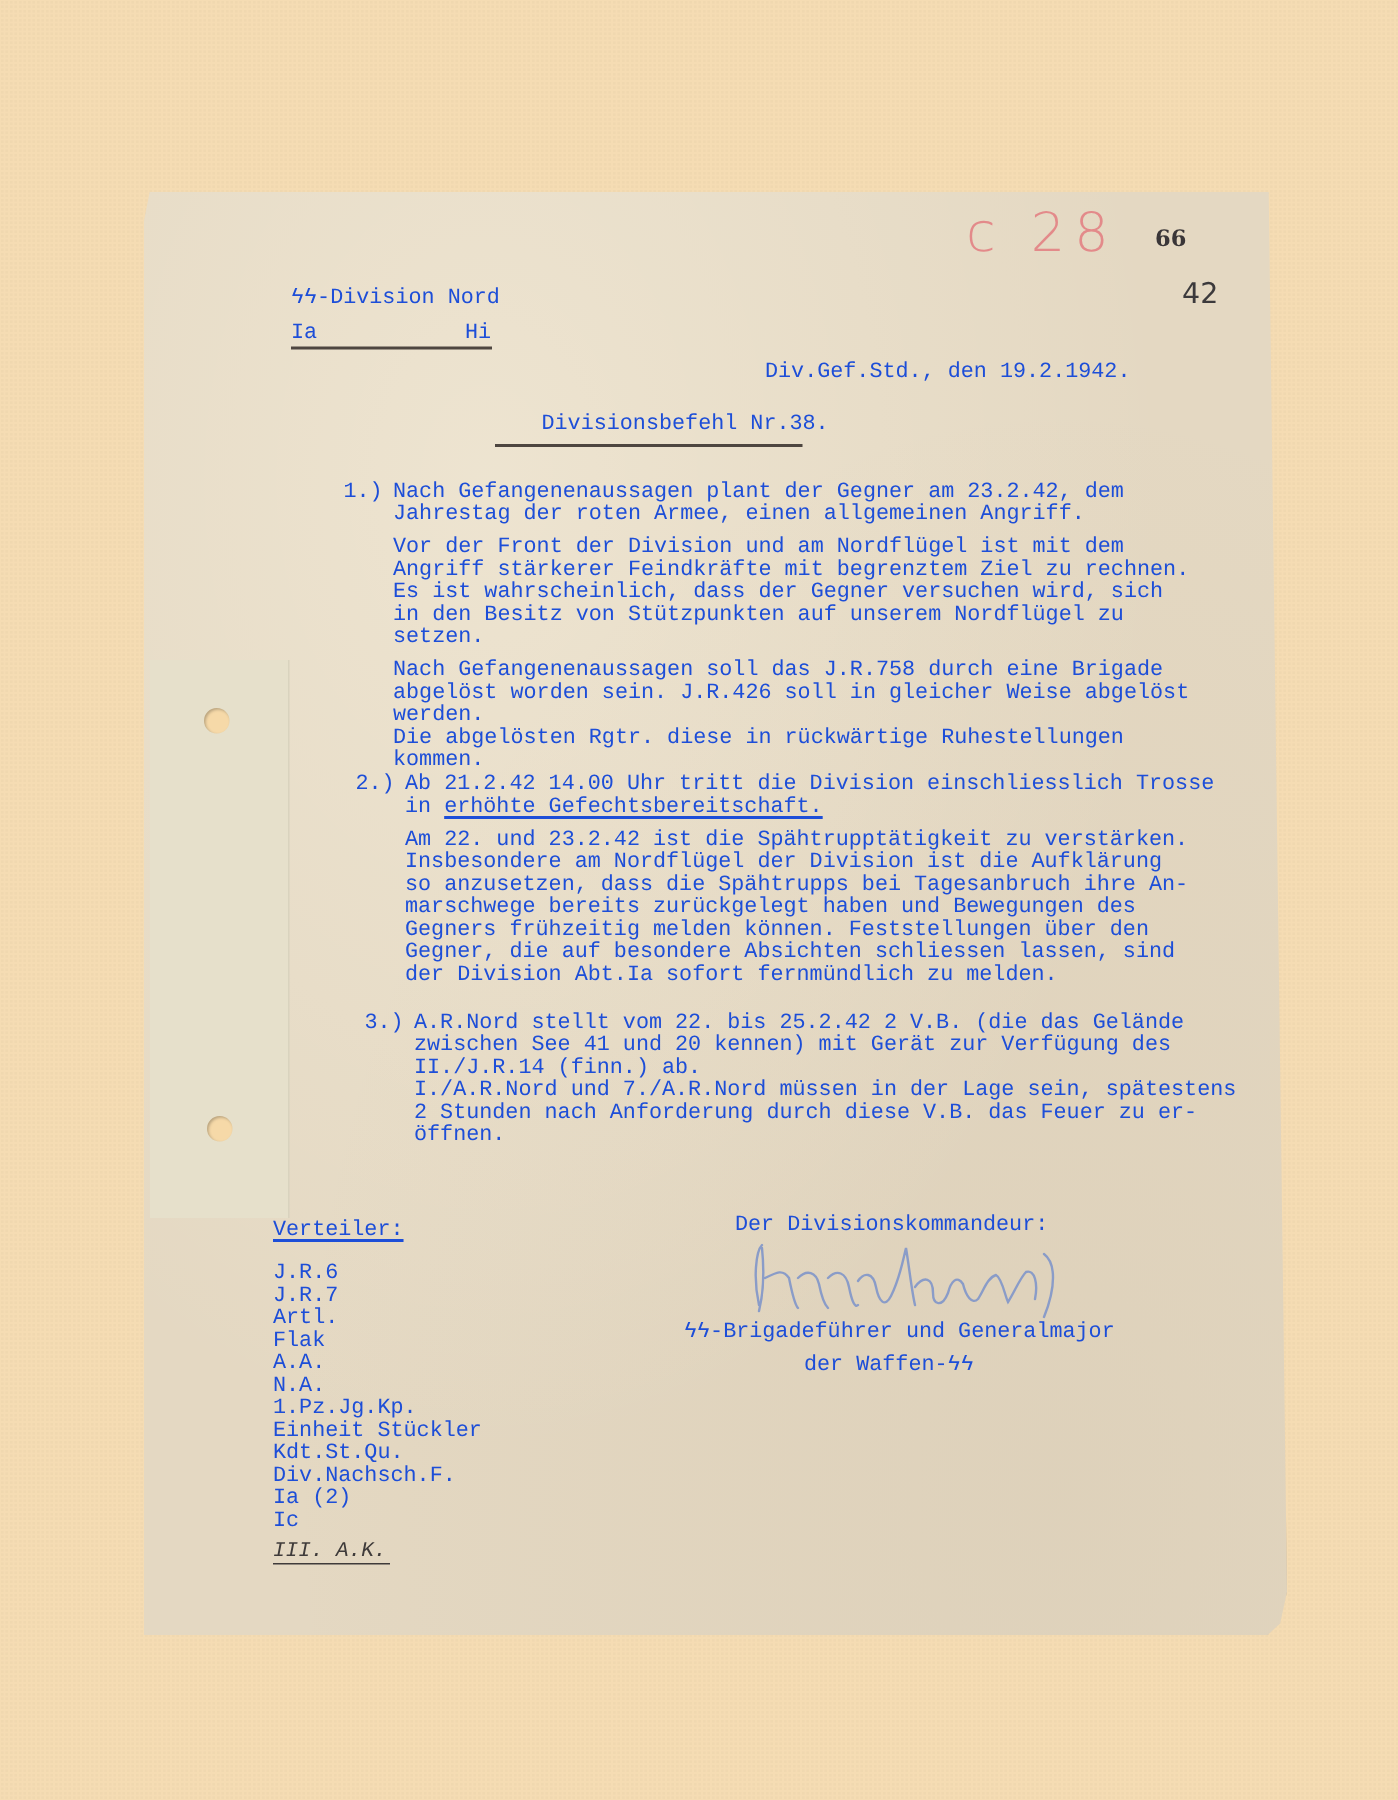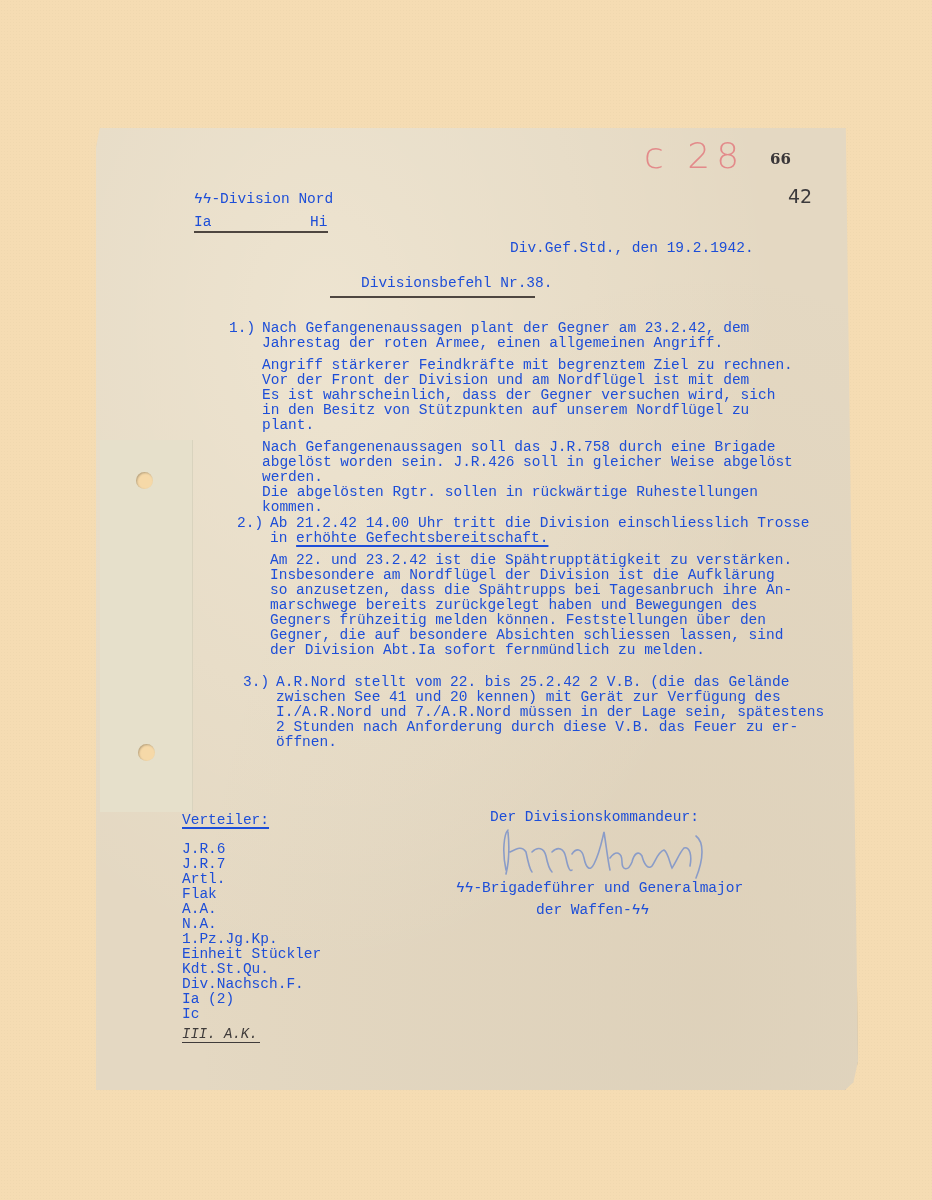--- a/index.html
+++ b/index.html
@@ -75,30 +75,30 @@
 <div class="abs ink" style="left:510px; top:204px;margin-top:37px;">Div.Gef.Std., den 19.2.1942.</div>
 
 <div class="abs ink" style="left:337px; top:276px;margin-left:24px;">Divisionsbefehl Nr.38.</div>
 <div class="underline-bar" style="left:330px; top:296px; width:205px;"></div>
 
 <div class="para" style="left:262px; top:321px;">
   <div class="ink num">1.)</div>
   <div class="ink">Nach Gefangenenaussagen plant der Gegner am 23.2.42, dem</div>
   <div class="ink">Jahrestag der roten Armee, einen allgemeinen Angriff.</div>
   <div style="height:7px"></div>
+  <div class="ink">Vor der Front der Division und am Nordflügel ist mit dem</div>
   <div class="ink">Angriff stärkerer Feindkräfte mit begrenztem Ziel zu rechnen.</div>
-  <div class="ink">Vor der Front der Division und am Nordflügel ist mit dem</div>
   <div class="ink">Es ist wahrscheinlich, dass der Gegner versuchen wird, sich</div>
   <div class="ink">in den Besitz von Stützpunkten auf unserem Nordflügel zu</div>
-  <div class="ink">plant.</div>
+  <div class="ink">setzen.</div>
   <div style="height:7px"></div>
   <div class="ink">Nach Gefangenenaussagen soll das J.R.758 durch eine Brigade</div>
   <div class="ink">abgelöst worden sein. J.R.426 soll in gleicher Weise abgelöst</div>
   <div class="ink">werden.</div>
-  <div class="ink">Die abgelösten Rgtr. sollen in rückwärtige Ruhestellungen</div>
+  <div class="ink">Die abgelösten Rgtr. diese in rückwärtige Ruhestellungen</div>
   <div class="ink">kommen.</div>
 </div>
 
 <div class="para" style="left:270px; top:516px;">
   <div class="ink num">2.)</div>
   <div class="ink">Ab 21.2.42 14.00 Uhr tritt die Division einschliesslich Trosse</div>
   <div class="ink"><span>in </span><span class="u">erhöhte Gefechtsbereitschaft.</span></div>
   <div style="height:7px"></div>
   <div class="ink">Am 22. und 23.2.42 ist die Spähtrupptätigkeit zu verstärken.</div>
   <div class="ink">Insbesondere am Nordflügel der Division ist die Aufklärung</div>
@@ -106,20 +106,21 @@
   <div class="ink">marschwege bereits zurückgelegt haben und Bewegungen des</div>
   <div class="ink">Gegners frühzeitig melden können. Feststellungen über den</div>
   <div class="ink">Gegner, die auf besondere Absichten schliessen lassen, sind</div>
   <div class="ink">der Division Abt.Ia sofort fernmündlich zu melden.</div>
 </div>
 
 <div class="para" style="left:276px; top:675px;">
   <div class="ink num">3.)</div>
   <div class="ink">A.R.Nord stellt vom 22. bis 25.2.42 2 V.B. (die das Gelände</div>
   <div class="ink">zwischen See 41 und 20 kennen) mit Gerät zur Verfügung des</div>
+  <div class="ink">II./J.R.14 (finn.) ab.</div>
   <div class="ink">I./A.R.Nord und 7./A.R.Nord müssen in der Lage sein, spätestens</div>
   <div class="ink">2 Stunden nach Anforderung durch diese V.B. das Feuer zu er-</div>
   <div class="ink">öffnen.</div>
 </div>
 
 <div class="abs" style="left:182px; top:813px;">
   <div class="ink u" style="margin-bottom:14px;">Verteiler:</div>
   <div class="ink">J.R.6</div>
   <div class="ink">J.R.7</div>
   <div class="ink">Artl.</div>

